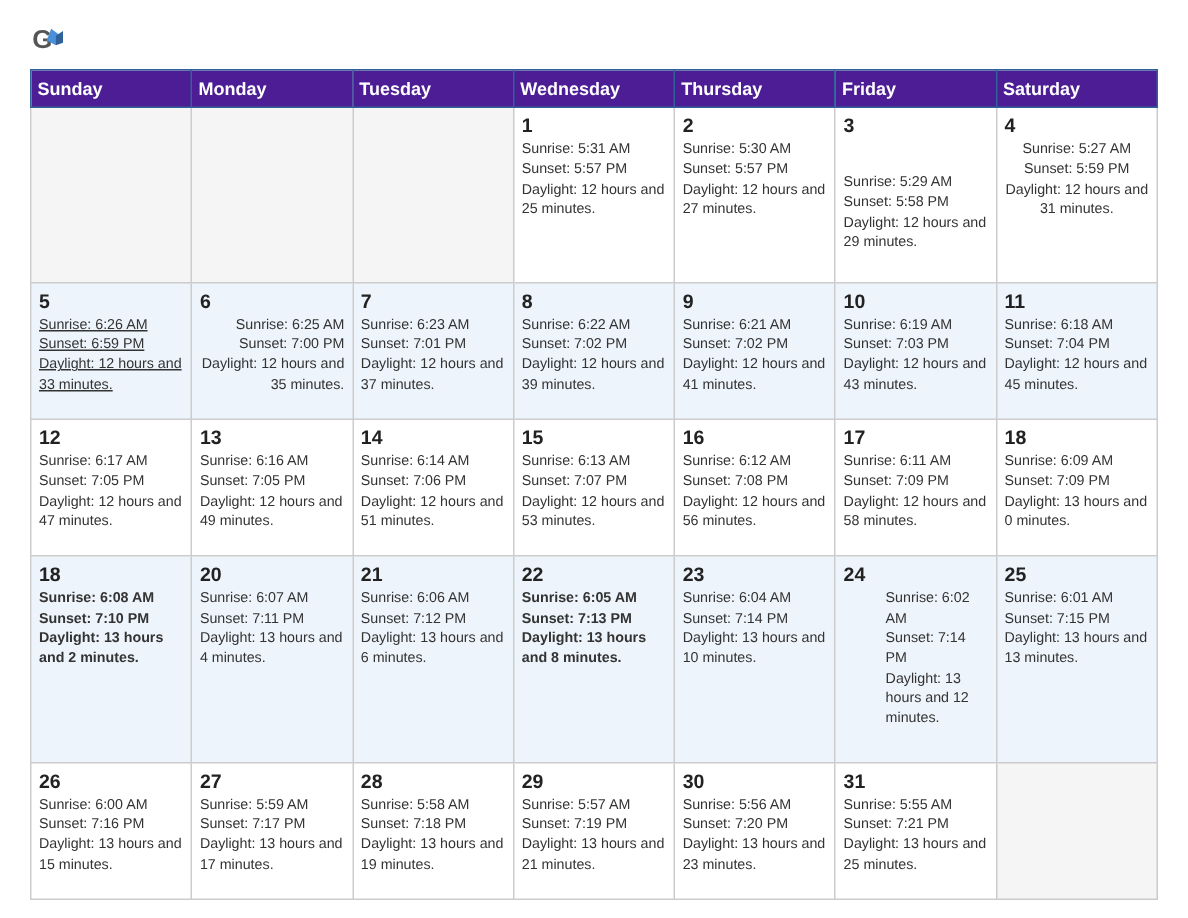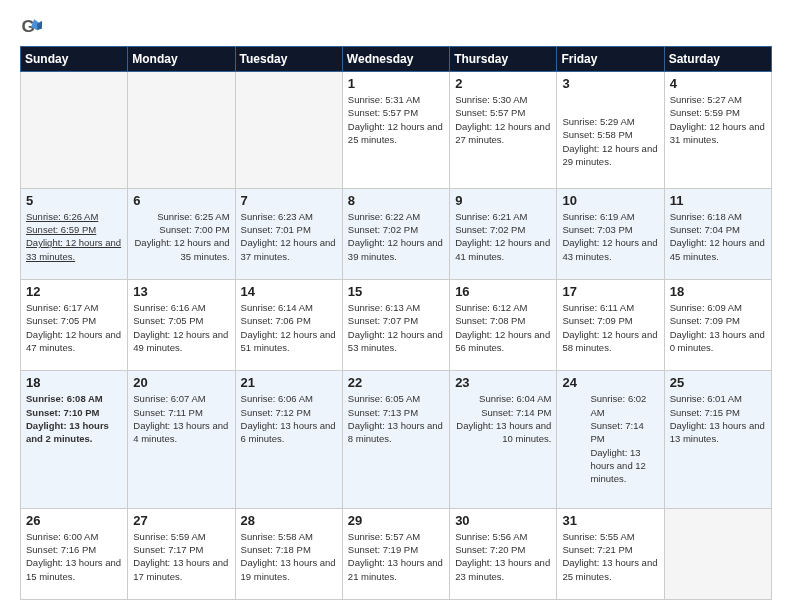--- a/index.html
+++ b/index.html
@@ -53,21 +53,21 @@
       color: #333;
     }
     .calendar {
       flex: 1;
       border: 1px solid #ccc;
       border-collapse: collapse;
       width: 100%;
       table-layout: fixed;
     }
     .calendar th {
-      background: #0f172a;
+      background: #4c1d95;
       color: #fff;
       font-size: 12px;
       font-weight: bold;
       padding: 5px 4px;
       border: 1px solid #2e6299;
       text-align: left;
     }
     .calendar td {
       border: 1px solid #ccc;
       vertical-align: top;
@@ -148,21 +148,21 @@
 Daylight: 12 hours and 27 minutes.</div>
           </td>
           <td>
             <span class="day-number">3</span>
             <div class="day-info" style="white-space: pre-line; margin-top: 24px;">Sunrise: 5:29 AM
 Sunset: 5:58 PM
 Daylight: 12 hours and 29 minutes.</div>
           </td>
           <td>
             <span class="day-number">4</span>
-            <div class="day-info" style="white-space: pre-line;">Sunrise: 5:27 AM
+            <div class="day-info" style="white-space: pre-line; text-align: center;">Sunrise: 5:27 AM
 Sunset: 5:59 PM
 Daylight: 12 hours and 31 minutes.</div>
           </td>
         </tr>
         <tr class="row-alt">
           <td>
             <span class="day-number">5</span>
             <div class="day-info" style="white-space: pre-line; text-decoration: underline;">Sunrise: 6:26 AM
 Sunset: 6:59 PM
 Daylight: 12 hours and 33 minutes.</div>
@@ -262,27 +262,27 @@
 Daylight: 13 hours and 4 minutes.</div>
           </td>
           <td>
             <span class="day-number">21</span>
             <div class="day-info" style="white-space: pre-line;">Sunrise: 6:06 AM
 Sunset: 7:12 PM
 Daylight: 13 hours and 6 minutes.</div>
           </td>
           <td>
             <span class="day-number">22</span>
-            <div class="day-info" style="white-space: pre-line;">Sunrise: 6:05 AM
+            <div class="day-info" style="white-space: pre-line; font-weight: bold;">Sunrise: 6:05 AM
 Sunset: 7:13 PM
 Daylight: 13 hours and 8 minutes.</div>
           </td>
           <td>
             <span class="day-number">23</span>
-            <div class="day-info" style="white-space: pre-line; text-align: right;">Sunrise: 6:04 AM
+            <div class="day-info" style="white-space: pre-line;">Sunrise: 6:04 AM
 Sunset: 7:14 PM
 Daylight: 13 hours and 10 minutes.</div>
           </td>
           <td>
             <span class="day-number">24</span>
             <div class="day-info" style="white-space: pre-line; margin-left: 28px;">Sunrise: 6:02 AM
 Sunset: 7:14 PM
 Daylight: 13 hours and 12 minutes.</div>
           </td>
           <td>

